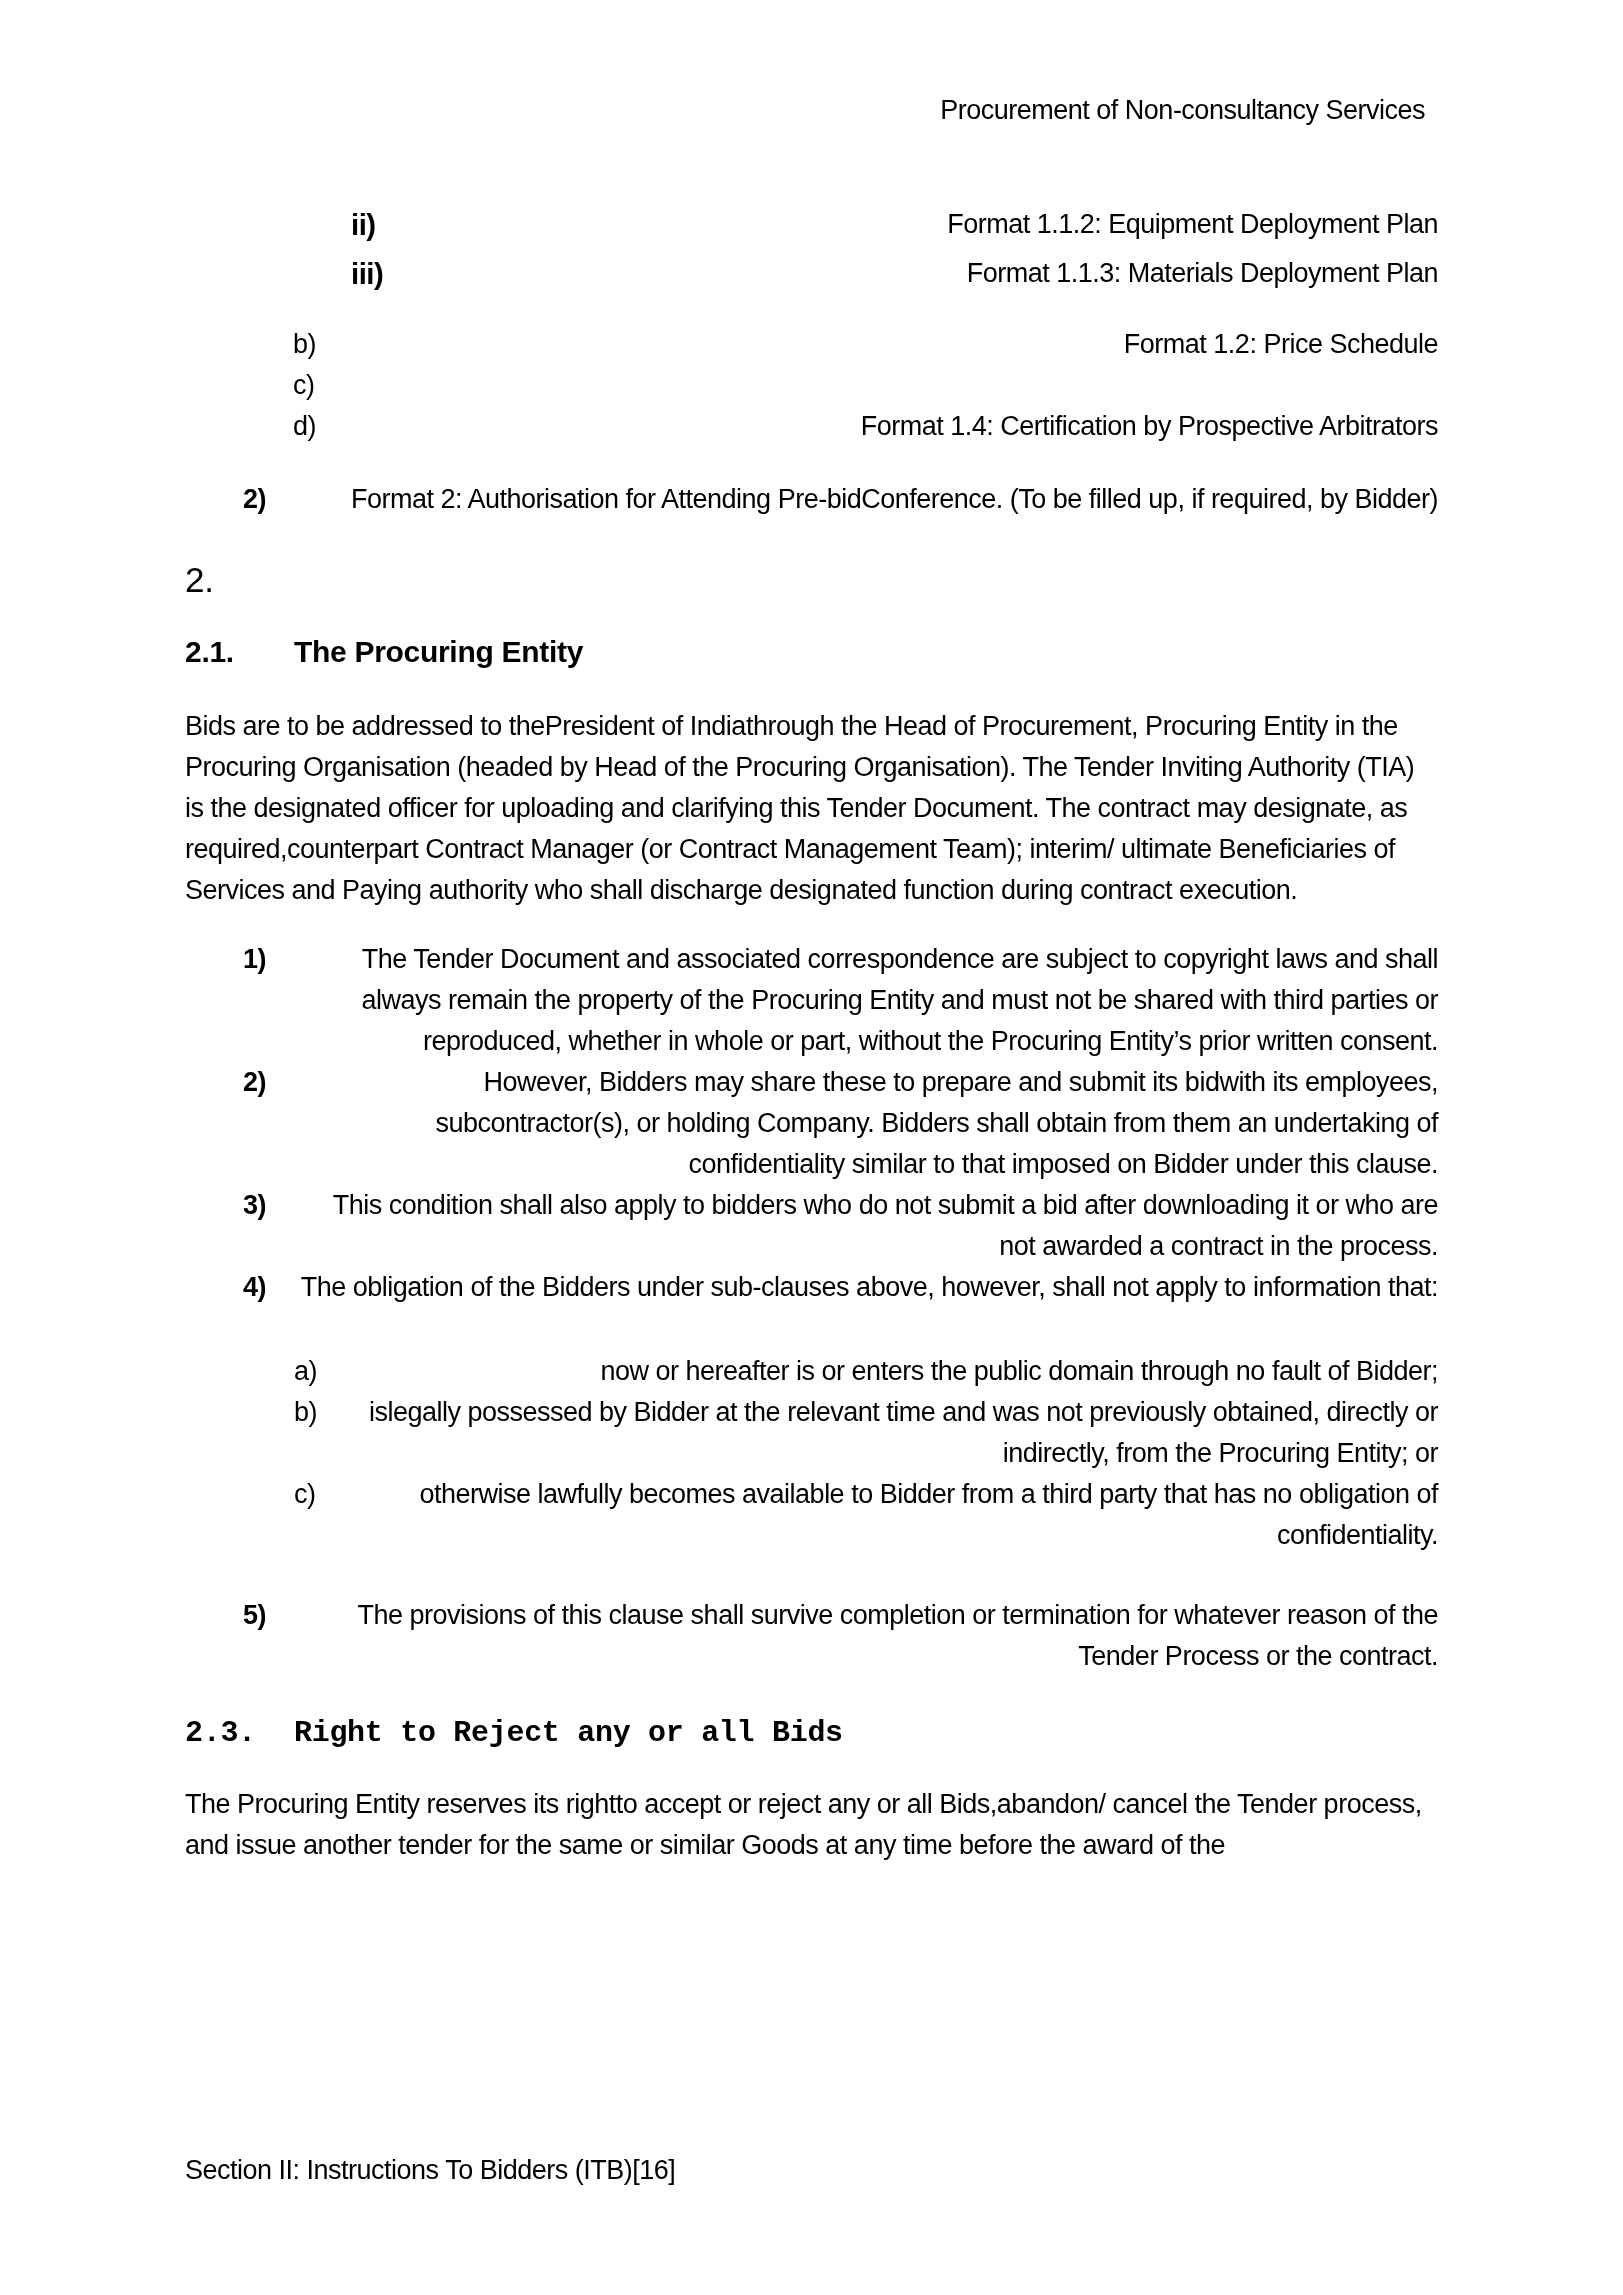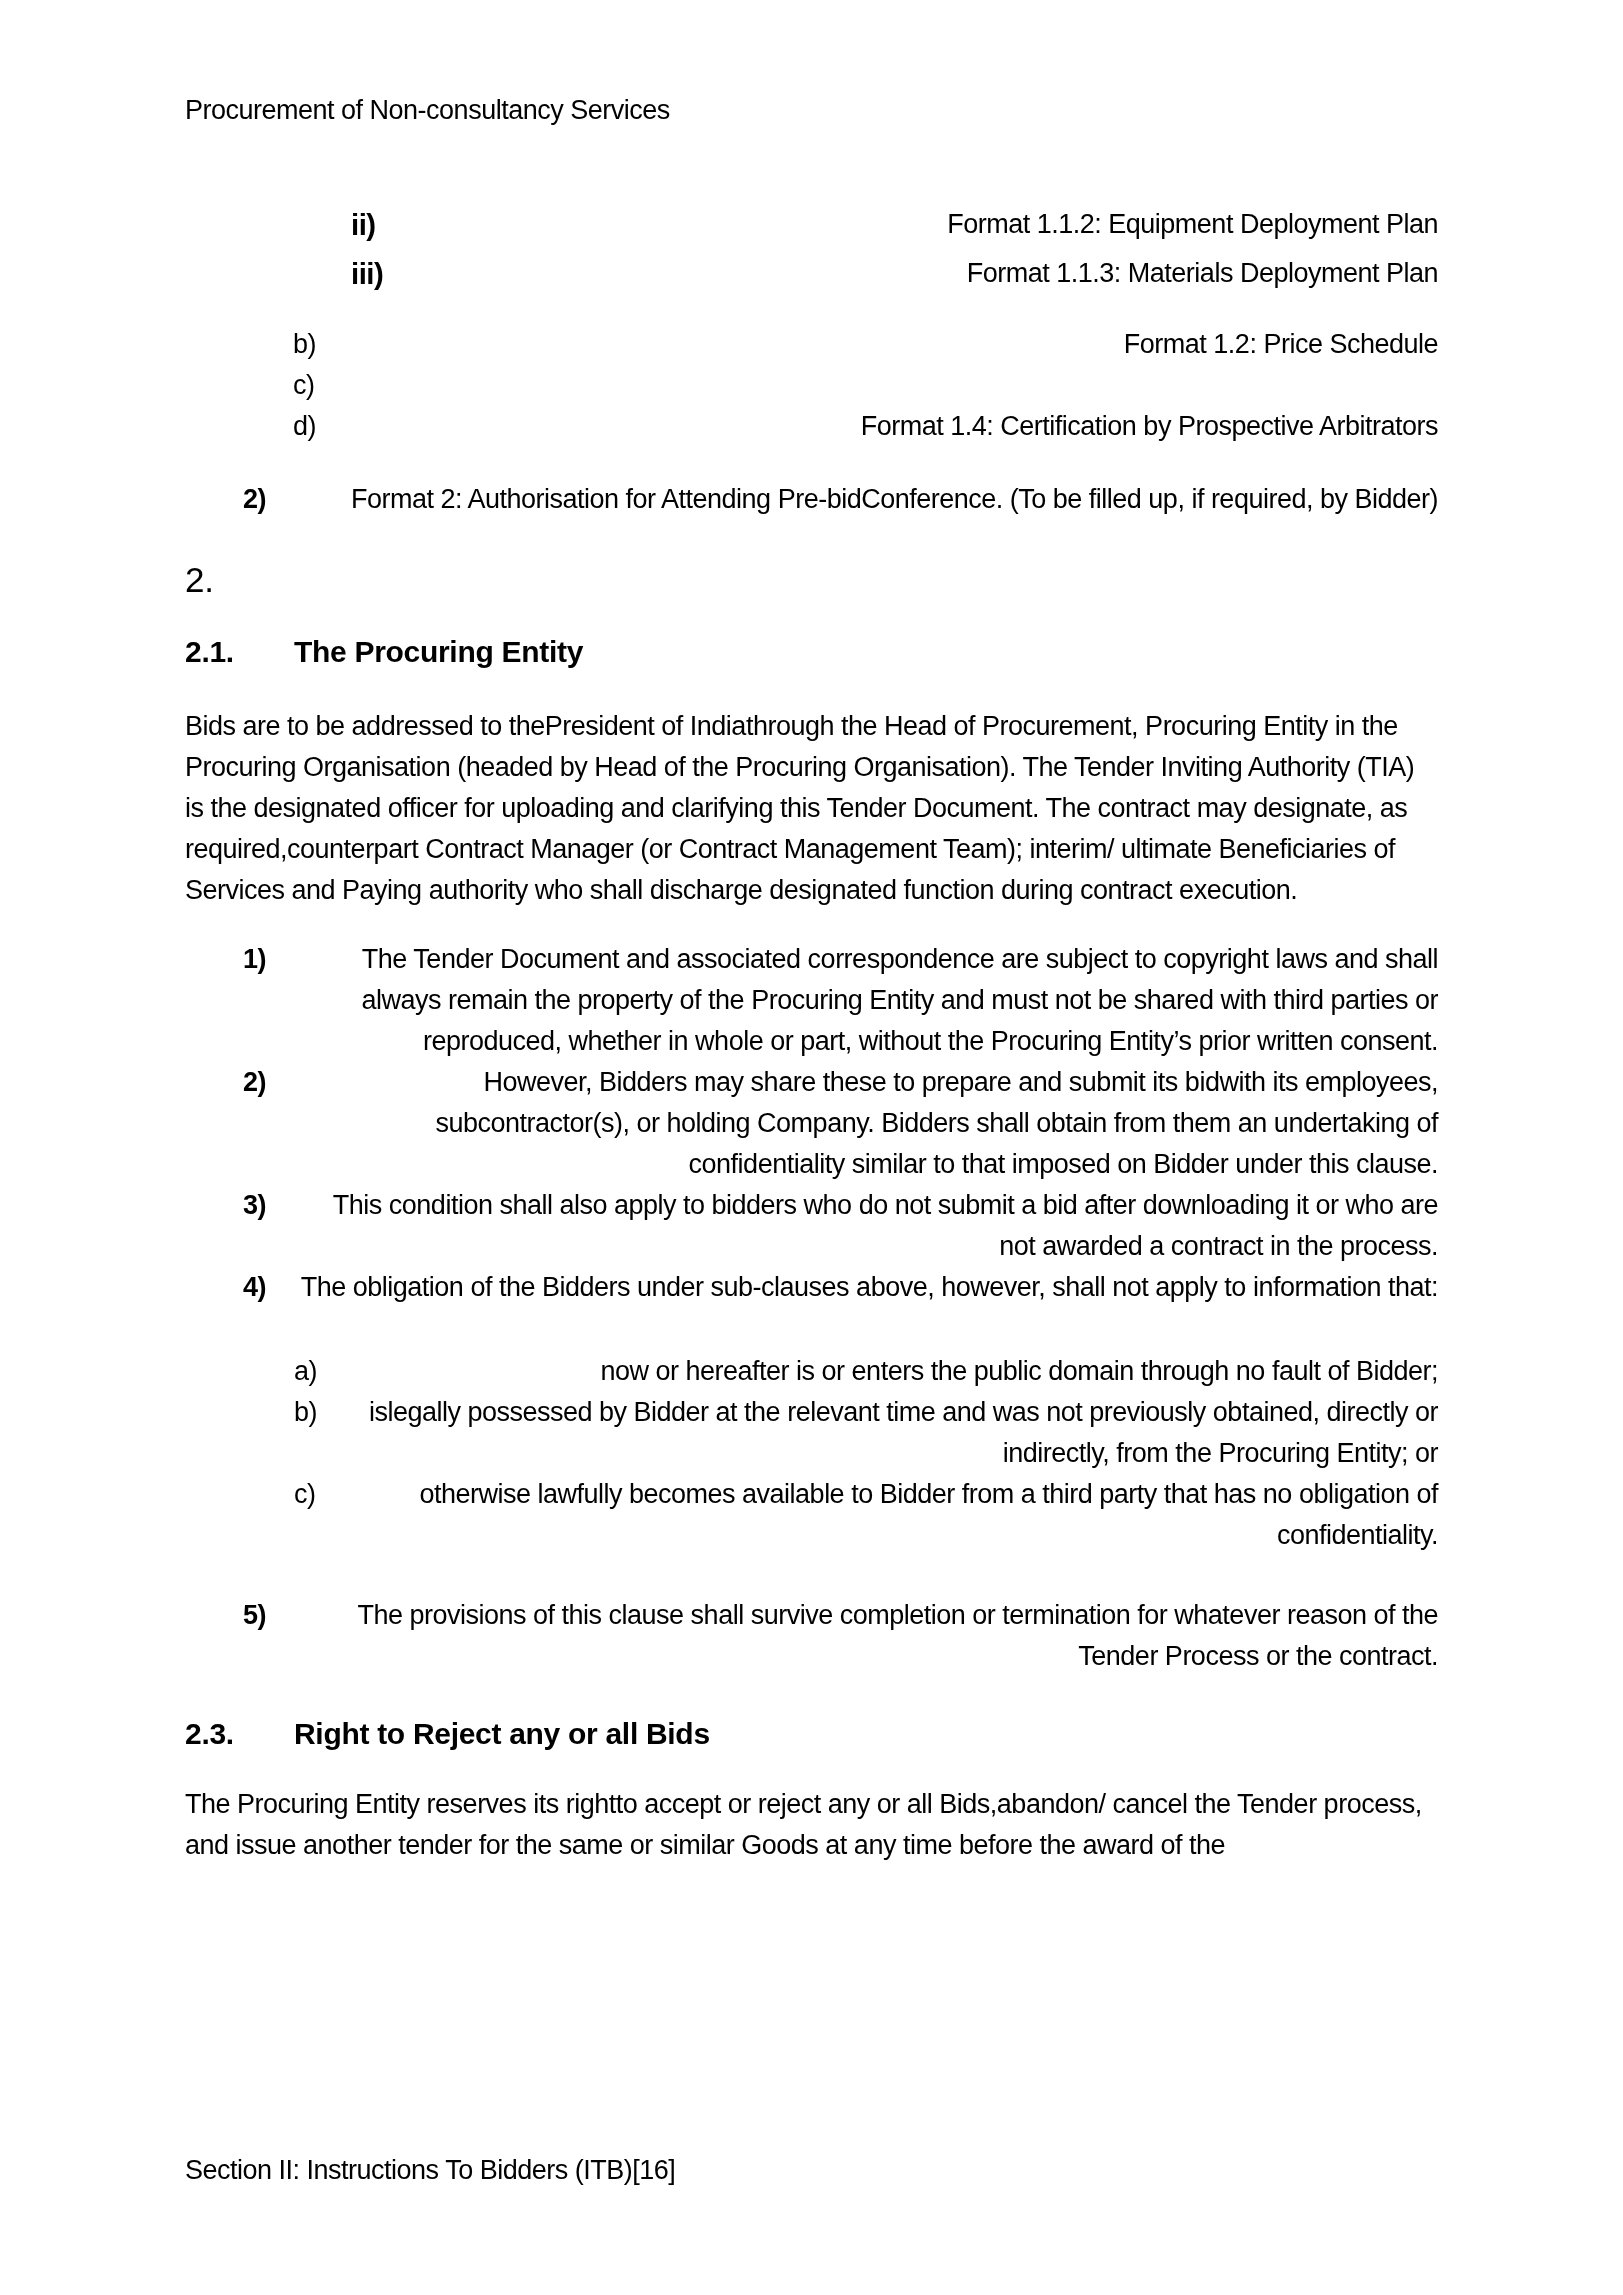--- a/index.html
+++ b/index.html
@@ -9,20 +9,21 @@
     background:#ffffff;
     color:#000000;
     font-family:"Liberation Sans",sans-serif;
     font-size:27px;
     letter-spacing:-0.5px;
     box-sizing:border-box;
     padding:90px 185px 0 185px;
     overflow:hidden;
   }
   .doc-header{
+    text-align:right;
     line-height:41px;
     margin:0 13px 69px 0;
   }
   
   .li{display:flex;align-items:flex-start;}
   .marker{flex:none;}
   .text{flex:1;min-width:0;text-align:right;}
 
   .roman-list{margin:0 0 25.5px 0;}
   .roman-list .li{padding-left:166px;line-height:49px;}
@@ -44,21 +45,21 @@
   }
   .h1 .h-num{flex:none;width:57px;font-weight:normal;}
 
   .h2{
     display:flex;
     font-size:30px;line-height:43px;font-weight:bold;
     margin:0 0 33px 0;letter-spacing:-0.3px;align-items:flex-end;
   }
   .h2 .h-num{flex:none;width:109px;}
   .h2-22{margin-bottom:32px;}
-  .h2-23{margin-bottom:29px;}
+  .h2-23{margin-bottom:29px;font-family:Liberation Mono, monospace;}
 
   .para{line-height:41px;margin:0 0 27.5px 0;}
 
   .itemized{margin:0 0 43px 0;}
   .sub-list{margin:0 0 39px 0;}
   .sub-list .li{padding-left:109px;line-height:41px;}
   .sub-list .marker{width:61px;}
   .item5{margin:0 0 35px 0;}
   .para-23{margin:0;}
 

